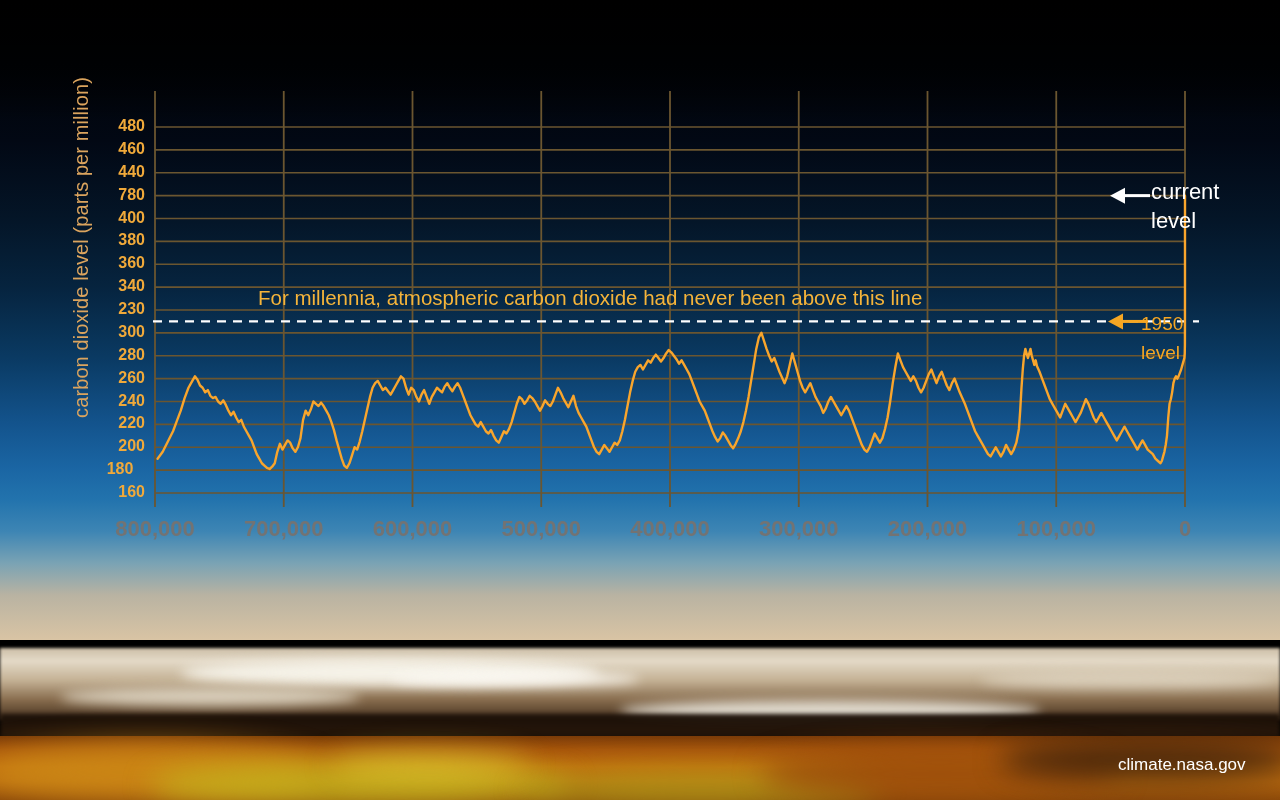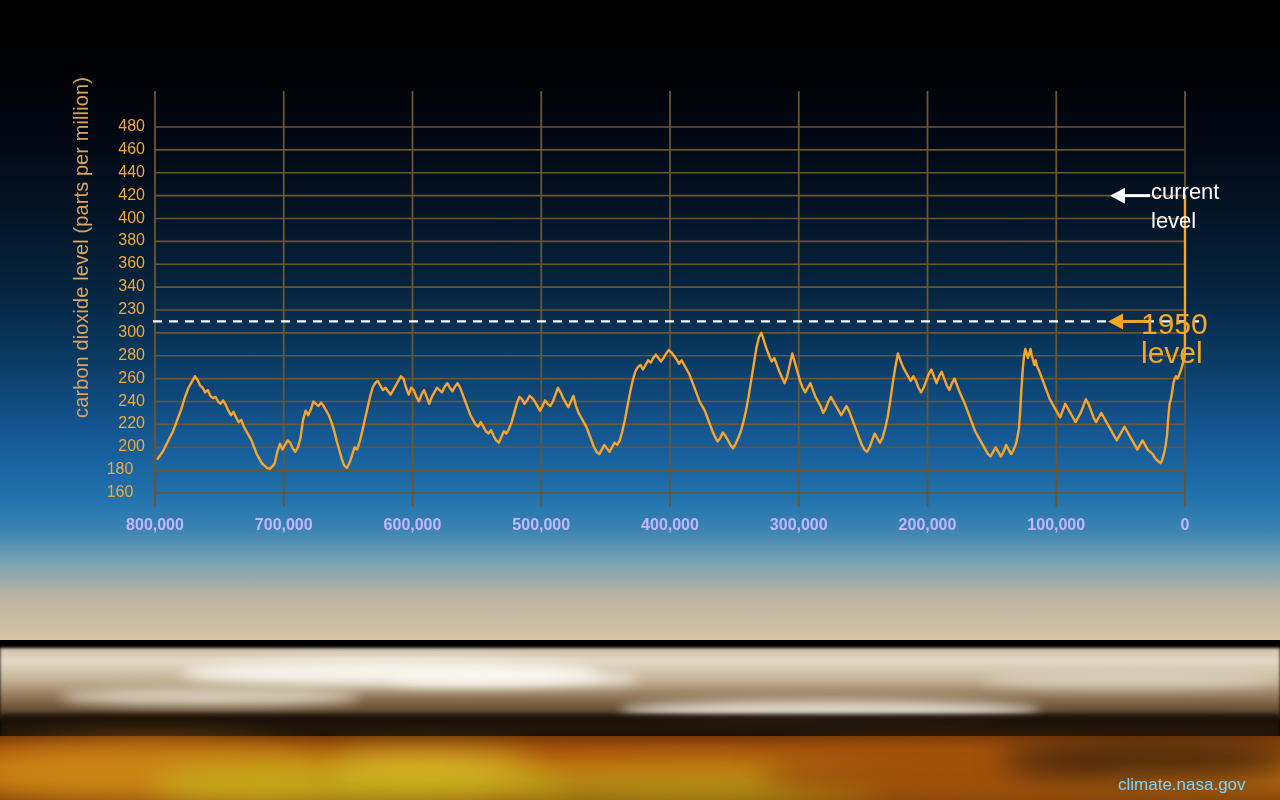--- a/index.html
+++ b/index.html
@@ -63,41 +63,40 @@
   .ytitle{
     position:absolute;left:-119px;top:236px;width:400px;
     transform:rotate(-90deg);transform-origin:center center;
     text-align:center;color:#dba45e;font-size:20px;letter-spacing:.1px;
     white-space:nowrap;
   }
   .xtitle{
     position:absolute;left:0;right:0;top:557px;text-align:center;
     color:#d9962f;font-size:21px;
   }
-  .ylab{position:absolute;color:#f0a93a;font-size:16px;font-weight:normal;
+  .ylab{position:absolute;color:#f0a93a;font-size:16px;font-weight:bold;
         text-align:right;width:50px;}
-  .xlab{position:absolute;color:#c4b5fd;font-size:16px;font-weight:bold;
+  .xlab{position:absolute;color:#737373;font-size:22px;font-weight:bold;
         text-align:center;width:120px;}
 
   .note-line{
     position:absolute;left:258px;top:286px;color:#f5b43a;font-size:20.5px;
     white-space:nowrap;
   }
   .ann-current{
     position:absolute;left:1151px;top:177px;color:#ffffff;font-size:22px;
     line-height:29px;white-space:nowrap;
   }
   .ann-1950{
-    position:absolute;left:1141px;top:309px;color:#f5a623;font-size:30px;
+    position:absolute;left:1141px;top:309px;color:#f5a623;font-size:19px;
     line-height:29px;white-space:nowrap;
   }
   .watermark{
-    position:absolute;left:1118px;top:755px;color:#7dd3fc;font-size:17px;
+    position:absolute;left:1118px;top:755px;color:#ffffff;font-size:17px;
     white-space:nowrap;
-    margin-top:20px;
   }
 </style>
 </head>
 <body>
 
 <div id="stage">
 
   <div class="bg">
     <div class="bg-sky"></div>
     <div class="bg-cloudband"></div>
@@ -164,50 +163,51 @@
           <g>
             <line x1="1148" x2="1121" y1="321.4375" y2="321.4375" stroke="#f5a623" stroke-width="3"></line>
             <polygon points="1108,321.4375 1123,313.4375 1123,329.4375" fill="#f5a623"></polygon>
           </g>
         </g>
     </svg>
 
     <div class="ytitle">carbon dioxide level (parts per million)</div>
 
     <div id="ylabels">
-        <div class="ylab" style="left: 95px; top: 483px; text-align: center;">160</div>
+        <div class="ylab" style="left: 95px; top: 483px;">160</div>
         <div class="ylab" style="left: 95px; top: 460.125px; text-align: center;">180</div>
         <div class="ylab" style="left: 95px; top: 437.25px;">200</div>
         <div class="ylab" style="left: 95px; top: 414.375px;">220</div>
         <div class="ylab" style="left: 95px; top: 391.5px;">240</div>
         <div class="ylab" style="left: 95px; top: 368.625px;">260</div>
         <div class="ylab" style="left: 95px; top: 345.75px;">280</div>
         <div class="ylab" style="left: 95px; top: 322.875px;">300</div>
         <div class="ylab" style="left: 95px; top: 300px;">230</div>
         <div class="ylab" style="left: 95px; top: 277.125px;">340</div>
         <div class="ylab" style="left: 95px; top: 254.25px;">360</div>
         <div class="ylab" style="left: 95px; top: 231.375px;">380</div>
         <div class="ylab" style="left: 95px; top: 208.5px;">400</div>
-        <div class="ylab" style="left: 95px; top: 185.625px;">420</div>
+        <div class="ylab" style="left: 95px; top: 185.625px;">780</div>
         <div class="ylab" style="left: 95px; top: 162.75px;">440</div>
         <div class="ylab" style="left: 95px; top: 139.875px;">460</div>
         <div class="ylab" style="left: 95px; top: 117px;">480</div>
       </div>
     <div id="xlabels">
         <div class="xlab" style="left: 95px; top: 516px;">800,000</div>
         <div class="xlab" style="left: 223.75px; top: 516px;">700,000</div>
         <div class="xlab" style="left: 352.5px; top: 516px;">600,000</div>
         <div class="xlab" style="left: 481.25px; top: 516px;">500,000</div>
         <div class="xlab" style="left: 610px; top: 516px;">400,000</div>
         <div class="xlab" style="left: 738.75px; top: 516px;">300,000</div>
         <div class="xlab" style="left: 867.5px; top: 516px;">200,000</div>
         <div class="xlab" style="left: 996.25px; top: 516px;">100,000</div>
         <div class="xlab" style="left: 1125px; top: 516px;">0</div>
       </div>
 
+    <div class="note-line">For millennia, atmospheric carbon dioxide had never been above this line</div>
 
     <div class="ann-current">
       <div>current</div>
       <div>level</div>
     </div>
 
     <div class="ann-1950">
       <div>1950</div>
       <div>level</div>
     </div>

